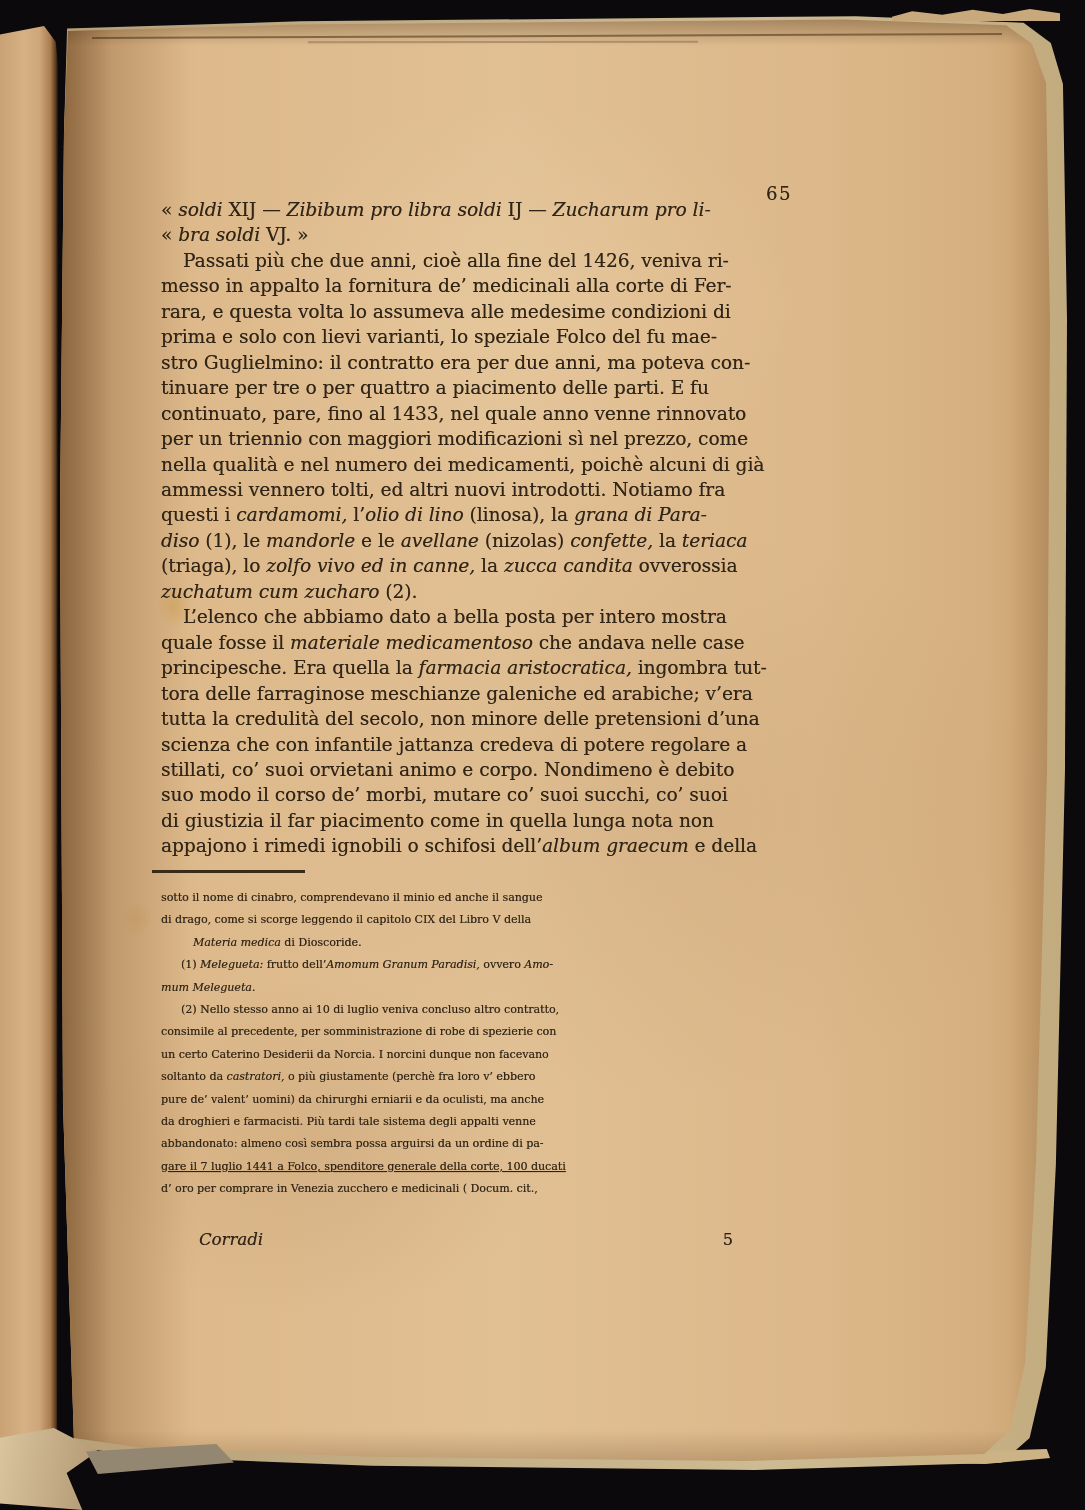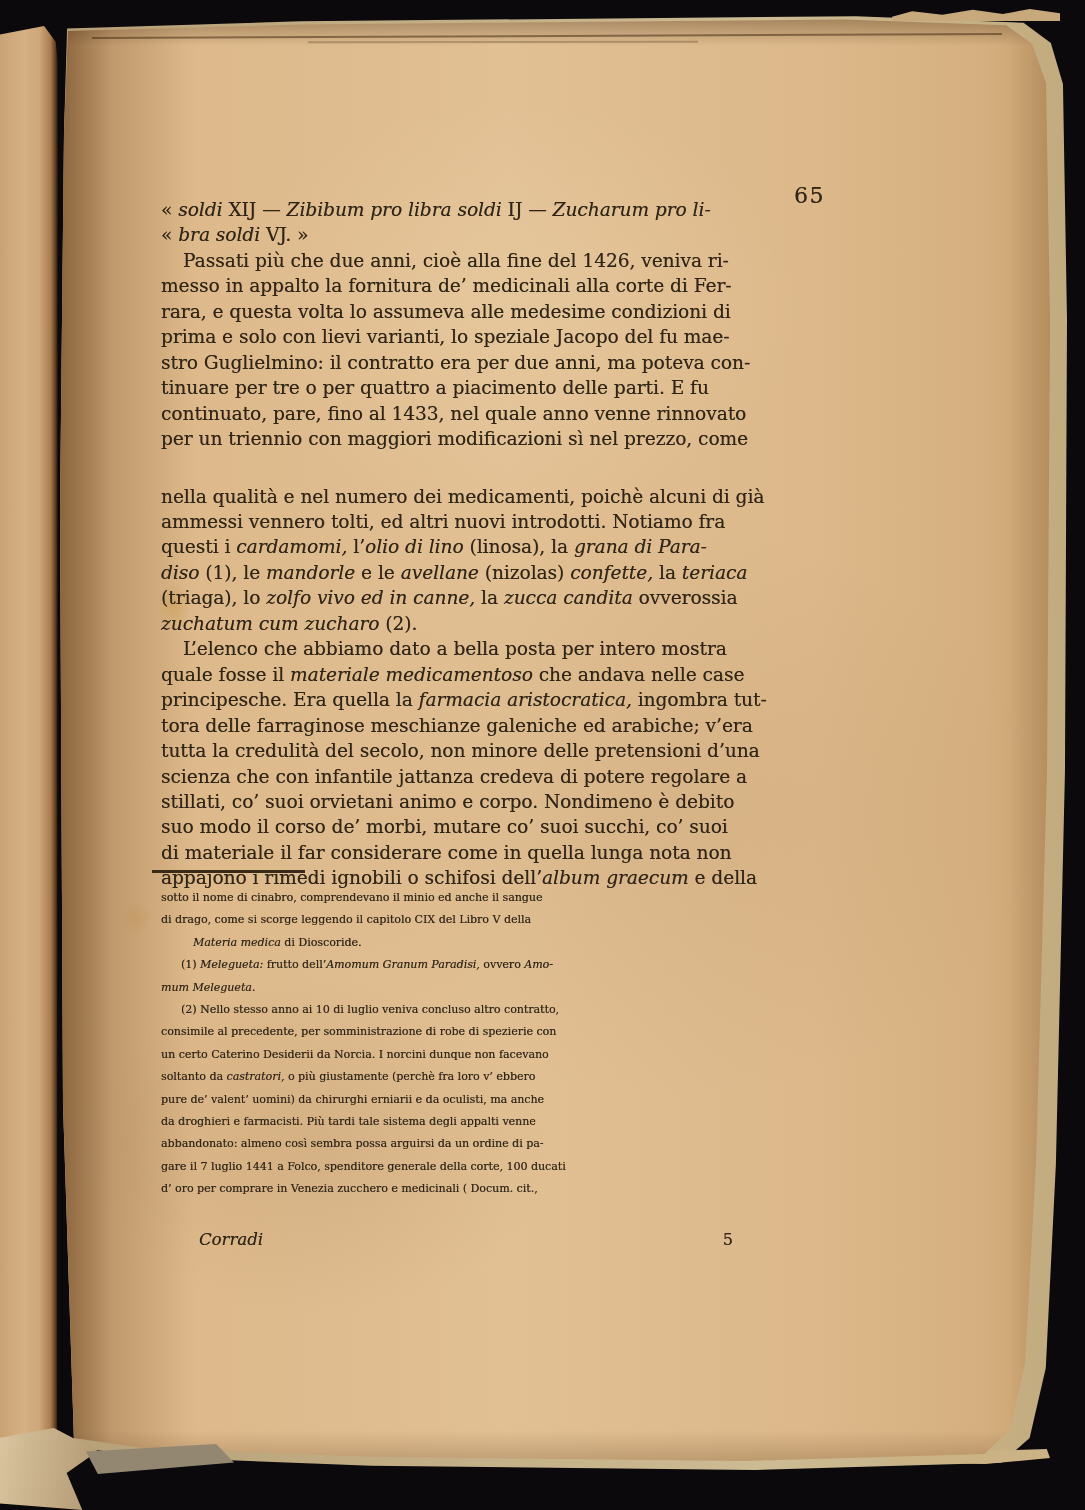--- a/index.html
+++ b/index.html
@@ -55,21 +55,21 @@
   .stain2 { position:absolute; left:58px; top:876px; width:42px; height:50px; border-radius:50%;
     background:radial-gradient(closest-side, rgba(180,135,55,.22), rgba(180,135,55,0) 72%); }
   .torn1 { position:absolute; left:0; top:1428px; width:98px; height:82px;
     background:linear-gradient(100deg,#d9c59f,#b19772); 
     clip-path:polygon(0 12%, 55% 0, 100% 28%, 68% 55%, 84% 100%, 0 92%); }
   .torn2 { position:absolute; left:86px; top:1444px; width:148px; height:30px;
     background:#948772; clip-path:polygon(0 25%, 88% 0, 100% 62%, 8% 100%); }
 
   
   .ink { color:#2f2416; text-shadow:0.3px 0.2px 0 rgba(47,36,22,.55); }
-  .pageno { position:absolute; left:736px; top:165px; font-size:22px; letter-spacing:1.5px; }
+  .pageno { position:absolute; left:708px; top:165px; font-size:18px; letter-spacing:1.5px; }
   .textblock { position:absolute; left:103px; width:630px; }
   #body-text { top:179px; font-size:18.5px; line-height:25.45px; }
   #footnote-text { top:869px; font-size:11px; line-height:22.4px; }
   .tline { width:100%; text-align:justify; }
   .it { font-style:italic; }
   .indsp { display:inline-block; }
   .fn-rule { position:absolute; left:94px; top:852px; width:153px; height:2.5px; background:#3a2b19; }
   .sig-row { position:absolute; left:103px; top:1212px; width:630px; display:flex;
     justify-content:space-between; align-items:baseline; }
   .sig-author { font-style:italic; font-size:16.5px; padding-left:38px; }
@@ -95,59 +95,59 @@
     <div class="stain2"></div>
 
     <div class="pageno ink">65</div>
 
     <div id="body-text" class="textblock ink">
         <div class="tline" style="white-space: nowrap; word-spacing: 0px;"><span>« </span><span class="it">soldi</span><span> XIJ — </span><span class="it">Zibibum pro libra soldi</span><span> IJ — </span><span class="it">Zucharum pro li-</span></div>
         <div class="tline" style="white-space: nowrap;"><span>« </span><span class="it">bra soldi</span><span> VJ. »</span></div>
         <div class="tline" style="white-space: nowrap; word-spacing: 0px;"><span class="indsp" style="width: 22px;"></span><span>Passati più che due anni, cioè alla fine del 1426, veniva ri-</span></div>
         <div class="tline" style="white-space: nowrap; word-spacing: 0px;"><span>messo in appalto la fornitura de’ medicinali alla corte di Fer-</span></div>
         <div class="tline" style="white-space: nowrap; word-spacing: 0px;"><span>rara, e questa volta lo assumeva alle medesime condizioni di</span></div>
-        <div class="tline" style="white-space: nowrap; word-spacing: 0px;"><span>prima e solo con lievi varianti, lo speziale Jacopo del fu mae-</span></div>
+        <div class="tline" style="white-space: nowrap; word-spacing: 0px;"><span>prima e solo con lievi varianti, lo speziale Folco del fu mae-</span></div>
         <div class="tline" style="white-space: nowrap; word-spacing: 0px;"><span>stro Guglielmino: il contratto era per due anni, ma poteva con-</span></div>
         <div class="tline" style="white-space: nowrap; word-spacing: 0px;"><span>tinuare per tre o per quattro a piacimento delle parti. E fu</span></div>
         <div class="tline" style="white-space: nowrap; word-spacing: 0px;"><span>continuato, pare, fino al 1433, nel quale anno venne rinnovato</span></div>
         <div class="tline" style="white-space: nowrap; word-spacing: 0px;"><span>per un triennio con maggiori modificazioni sì nel prezzo, come</span></div>
-        <div class="tline" style="white-space: nowrap; word-spacing: 0px; margin-top: 32px;"><span>nella qualità e nel numero dei medicamenti, poichè alcuni di già</span></div>
+        <div class="tline" style="white-space: nowrap; word-spacing: 0px;"><span>nella qualità e nel numero dei medicamenti, poichè alcuni di già</span></div>
         <div class="tline" style="white-space: nowrap; word-spacing: 0px;"><span>ammessi vennero tolti, ed altri nuovi introdotti. Notiamo fra</span></div>
         <div class="tline" style="white-space: nowrap; word-spacing: 0px;"><span>questi i </span><span class="it">cardamomi,</span><span> l’</span><span class="it">olio di lino</span><span> (linosa), la </span><span class="it">grana di Para-</span></div>
         <div class="tline" style="white-space: nowrap; word-spacing: 0px;"><span class="it">diso</span><span> (1), le </span><span class="it">mandorle</span><span> e le </span><span class="it">avellane</span><span> (nizolas) </span><span class="it">confette,</span><span> la </span><span class="it">teriaca</span></div>
         <div class="tline" style="white-space: nowrap; word-spacing: 0px;"><span>(triaga), lo </span><span class="it">zolfo vivo ed in canne,</span><span> la </span><span class="it">zucca candita</span><span> ovverossia</span></div>
         <div class="tline" style="white-space: nowrap;"><span class="it">zuchatum cum zucharo</span><span> (2).</span></div>
         <div class="tline" style="white-space: nowrap; word-spacing: 0px;"><span class="indsp" style="width: 22px;"></span><span>L’elenco che abbiamo dato a bella posta per intero mostra</span></div>
         <div class="tline" style="white-space: nowrap; word-spacing: 0px;"><span>quale fosse il </span><span class="it">materiale medicamentoso</span><span> che andava nelle case</span></div>
         <div class="tline" style="white-space: nowrap; word-spacing: 0px;"><span>principesche. Era quella la </span><span class="it">farmacia aristocratica,</span><span> ingombra tut-</span></div>
         <div class="tline" style="white-space: nowrap; word-spacing: 0px;"><span>tora delle farraginose meschianze galeniche ed arabiche; v’era</span></div>
         <div class="tline" style="white-space: nowrap; word-spacing: 0px;"><span>tutta la credulità del secolo, non minore delle pretensioni d’una</span></div>
         <div class="tline" style="white-space: nowrap; word-spacing: 0px;"><span>scienza che con infantile jattanza credeva di potere regolare a</span></div>
         <div class="tline" style="white-space: nowrap; word-spacing: 0px;"><span>stillati, co’ suoi orvietani animo e corpo. Nondimeno è debito</span></div>
         <div class="tline" style="white-space: nowrap; word-spacing: 0px;"><span>suo modo il corso de’ morbi, mutare co’ suoi succhi, co’ suoi</span></div>
-        <div class="tline" style="white-space: nowrap; word-spacing: 0px;"><span>di materiale il far considerare come in quella lunga nota non</span></div>
+        <div class="tline" style="white-space: nowrap; word-spacing: 0px;"><span>di giustizia il far piacimento come in quella lunga nota non</span></div>
         <div class="tline" style="white-space: nowrap; word-spacing: 0px;"><span>appajono i rimedi ignobili o schifosi dell’</span><span class="it">album graecum</span><span> e della</span></div>
       </div>
 
     <div class="fn-rule"></div>
 
     <div id="footnote-text" class="textblock ink">
         <div class="tline" style="white-space: nowrap; word-spacing: 0px;"><span>sotto il nome di cinabro, comprendevano il minio ed anche il sangue</span></div>
         <div class="tline" style="white-space: nowrap; word-spacing: 0px;"><span>di drago, come si scorge leggendo il capitolo CIX del Libro V della</span></div>
         <div class="tline" style="white-space: nowrap; margin-left: 32px;"><span class="it">Materia medica</span><span> di Dioscoride.</span></div>
         <div class="tline" style="white-space: nowrap; word-spacing: 0px;"><span class="indsp" style="width: 20px;"></span><span>(1) </span><span class="it">Melegueta:</span><span> frutto dell’</span><span class="it">Amomum Granum Paradisi,</span><span> ovvero </span><span class="it">Amo-</span></div>
         <div class="tline" style="white-space: nowrap;"><span class="it">mum Melegueta.</span></div>
         <div class="tline" style="white-space: nowrap; word-spacing: 0px;"><span class="indsp" style="width: 20px;"></span><span>(2) Nello stesso anno ai 10 di luglio veniva concluso altro contratto,</span></div>
         <div class="tline" style="white-space: nowrap; word-spacing: 0px;"><span>consimile al precedente, per somministrazione di robe di spezierie con</span></div>
         <div class="tline" style="white-space: nowrap; word-spacing: 0px;"><span>un certo Caterino Desiderii da Norcia. I norcini dunque non facevano</span></div>
         <div class="tline" style="white-space: nowrap; word-spacing: 0px;"><span>soltanto da </span><span class="it">castratori,</span><span> o più giustamente (perchè fra loro v’ ebbero</span></div>
         <div class="tline" style="white-space: nowrap; word-spacing: 0px;"><span>pure de’ valent’ uomini) da chirurghi erniarii e da oculisti, ma anche</span></div>
         <div class="tline" style="white-space: nowrap; word-spacing: 0px;"><span>da droghieri e farmacisti. Più tardi tale sistema degli appalti venne</span></div>
         <div class="tline" style="white-space: nowrap; word-spacing: 0px;"><span>abbandonato: almeno così sembra possa arguirsi da un ordine di pa-</span></div>
-        <div class="tline" style="white-space: nowrap; word-spacing: 0px;"><span>gare il 7 luglio 1441 a Folco, spenditore generale della corte, 100 ducati</span></div>
+        <div class="tline" style="white-space: nowrap; word-spacing: 0px; text-decoration: underline;"><span>gare il 7 luglio 1441 a Folco, spenditore generale della corte, 100 ducati</span></div>
         <div class="tline" style="white-space: nowrap; word-spacing: 0px;"><span>d’ oro per comprare in Venezia zucchero e medicinali ( Docum. cit.,</span></div>
       </div>
 
     <div class="sig-row ink">
       <span class="sig-author">Corradi</span>
       <span class="sig-number">5</span>
     </div>
   </div>
 
   <div class="torn1"></div>

